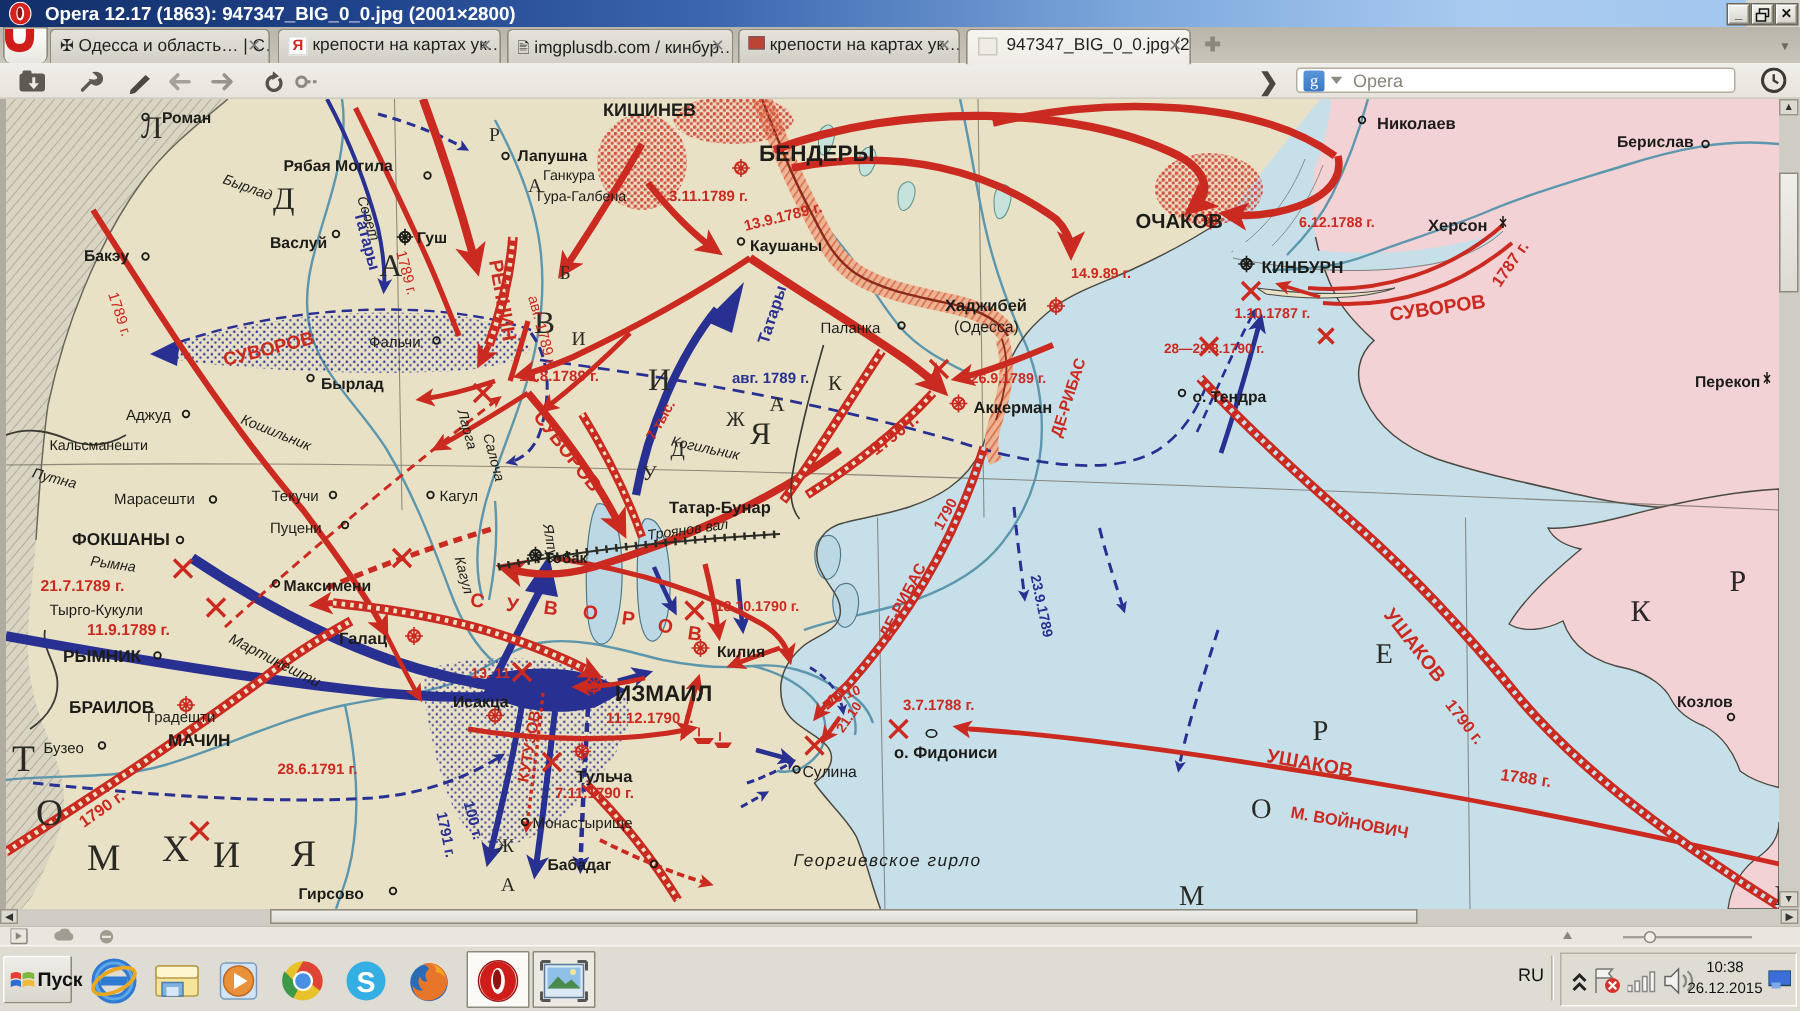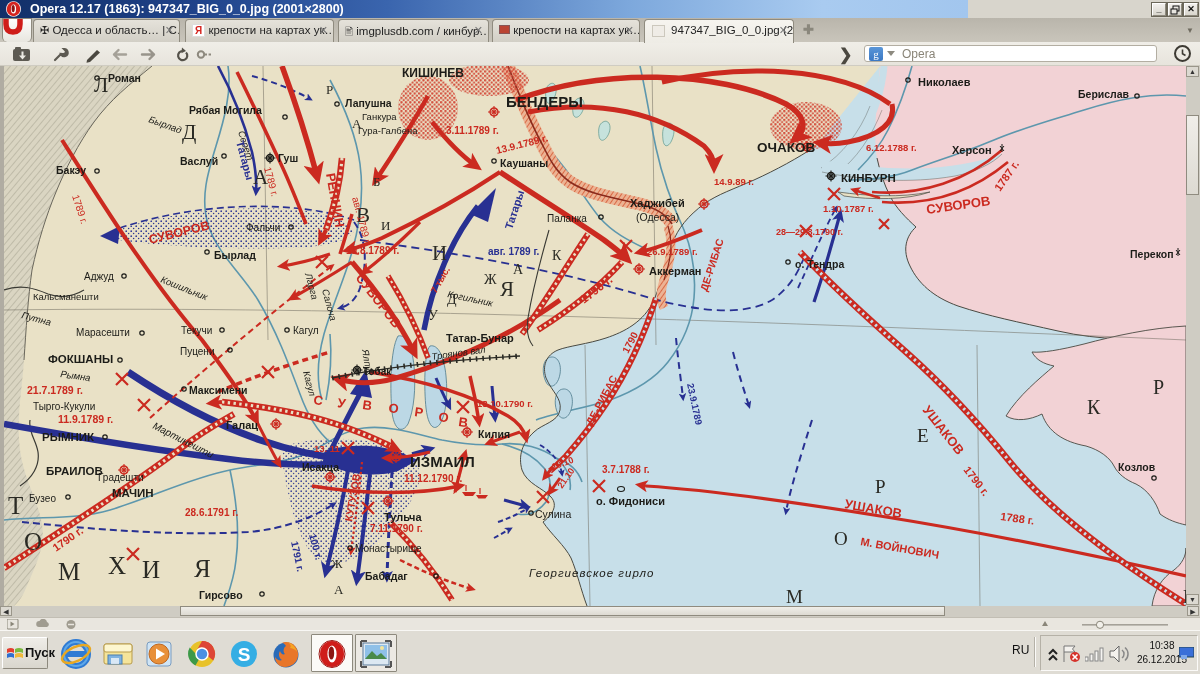--- a/index.html
+++ b/index.html
@@ -1,17 +1,17 @@
 <!DOCTYPE html>
 <html><head><meta charset="utf-8"><style>
 *{margin:0;padding:0;box-sizing:border-box}
 html,body{width:1200px;height:674px;overflow:hidden;font-family:"Liberation Sans",sans-serif}
 #root{position:relative;width:1200px;height:674px;background:#d8d5cc}
 
-#titlebar{position:absolute;left:0;top:0;width:968px;height:18px;background:linear-gradient(90deg,#122f68 0%,#1f4289 20%,#3a65ae 40%,#7da8dc 65%,#a9cbf0 85%,#a2c6ee 100%)}
+#titlebar{position:absolute;left:0;top:0;width:1164px;height:18px;background:linear-gradient(90deg,#122f68 0%,#1f4289 20%,#3a65ae 40%,#7da8dc 65%,#a9cbf0 85%,#a2c6ee 100%)}
 #titletext{position:absolute;left:30px;top:2px;color:#fff;font-weight:bold;font-size:12.5px;letter-spacing:0}
 .winbtn{position:absolute;top:3px;width:14px;height:13px;background:linear-gradient(#f2f0ec,#d8d5cc);border:1px solid #8d897d;border-top-color:#fff;border-left-color:#fff;box-shadow:0 0 0 1px #6b6759;color:#111;font-size:9px;text-align:center;line-height:11px;font-weight:bold}
 
 #tabbar{position:absolute;left:0;top:18px;width:1200px;height:24px;background:linear-gradient(#b9b5ab,#c9c5bb)}
 .tab{position:absolute;top:1px;height:23px;background:linear-gradient(#e5e2da,#d2cfc6);border:1px solid #8f8b7f;border-bottom:none;border-radius:4px 4px 0 0;font-size:11.5px;color:#222;overflow:hidden;white-space:nowrap;padding:4px 6px 0 6px}
 .tab .x{position:absolute;right:5px;top:4px;color:#777;font-size:11px}
 #tabactive{background:linear-gradient(#f6f4ef,#eeece5);height:24px;z-index:3;border-color:#8f8b7f;padding-right:20px}
 #obtn{position:absolute;left:2px;top:0;width:30px;height:24px;background:linear-gradient(#fdfdfc,#e8e6df);border:1px solid #8f8b7f;border-bottom:none;border-radius:4px 4px 0 0;overflow:hidden}
 
 #toolbar{position:absolute;left:0;top:42px;width:1200px;height:24px;background:linear-gradient(#f0eee8,#e7e4dc);border-bottom:1px solid #cfccc2}
@@ -24,21 +24,21 @@
 #hscroll{position:absolute;left:0;top:606px;width:1200px;height:11px;background:#cfccc3}
 .sbtn{position:absolute;background:#dcd9d1;border:1px solid #9a968a;color:#333;font-size:7px;text-align:center}
 .sthumb{background:linear-gradient(#f0eee9,#dddad2);border:1px solid #8f8b7f}
 
 #statusbar{position:absolute;left:0;top:617px;width:1200px;height:13px;background:#e9e6df;border-top:1px solid #c2beb4}
 
 #taskbar{position:absolute;left:0;top:630px;width:1200px;height:44px;background:#dfdcd4;border-top:1px solid #f8f7f4}
 #startbtn{position:absolute;left:2px;top:6px;width:46px;height:32px;background:linear-gradient(#efede8,#d9d6cd);border:1px solid #8d897d;border-top-color:#fff;border-left-color:#fff;border-radius:2px;font-weight:bold;font-size:13px;color:#111;text-align:center;padding:7px 0 0 22px}
 .qicon{position:absolute;top:7px;width:32px;height:32px}
 #tray{position:absolute;left:1040px;top:4px;width:158px;height:36px;border:1px solid #b5b1a7;border-bottom-color:#fbfaf8;border-right-color:#fbfaf8;background:#dfdcd4}
-#clock{position:absolute;right:10px;top:3px;font-size:10px;color:#111;text-align:center;line-height:14px}
+#clock{position:absolute;right:22px;top:3px;font-size:10px;color:#111;text-align:center;line-height:14px}
 </style></head>
 <body>
 <div id="root">
 
 <div id="titlebar">
  <svg style="position:absolute;left:5px;top:1px" width="17" height="16" viewBox="0 0 17 16">
         <ellipse cx="8.5" cy="8" rx="7.5" ry="7.8" fill="#fff"></ellipse>
         <ellipse cx="8.5" cy="8" rx="6.8" ry="7.2" fill="#d5241f"></ellipse>
         <ellipse cx="8.5" cy="8" rx="2.6" ry="4.6" fill="#fff"></ellipse>
         <ellipse cx="8.2" cy="7.6" rx="1.6" ry="3.6" fill="#8c1512"></ellipse>

